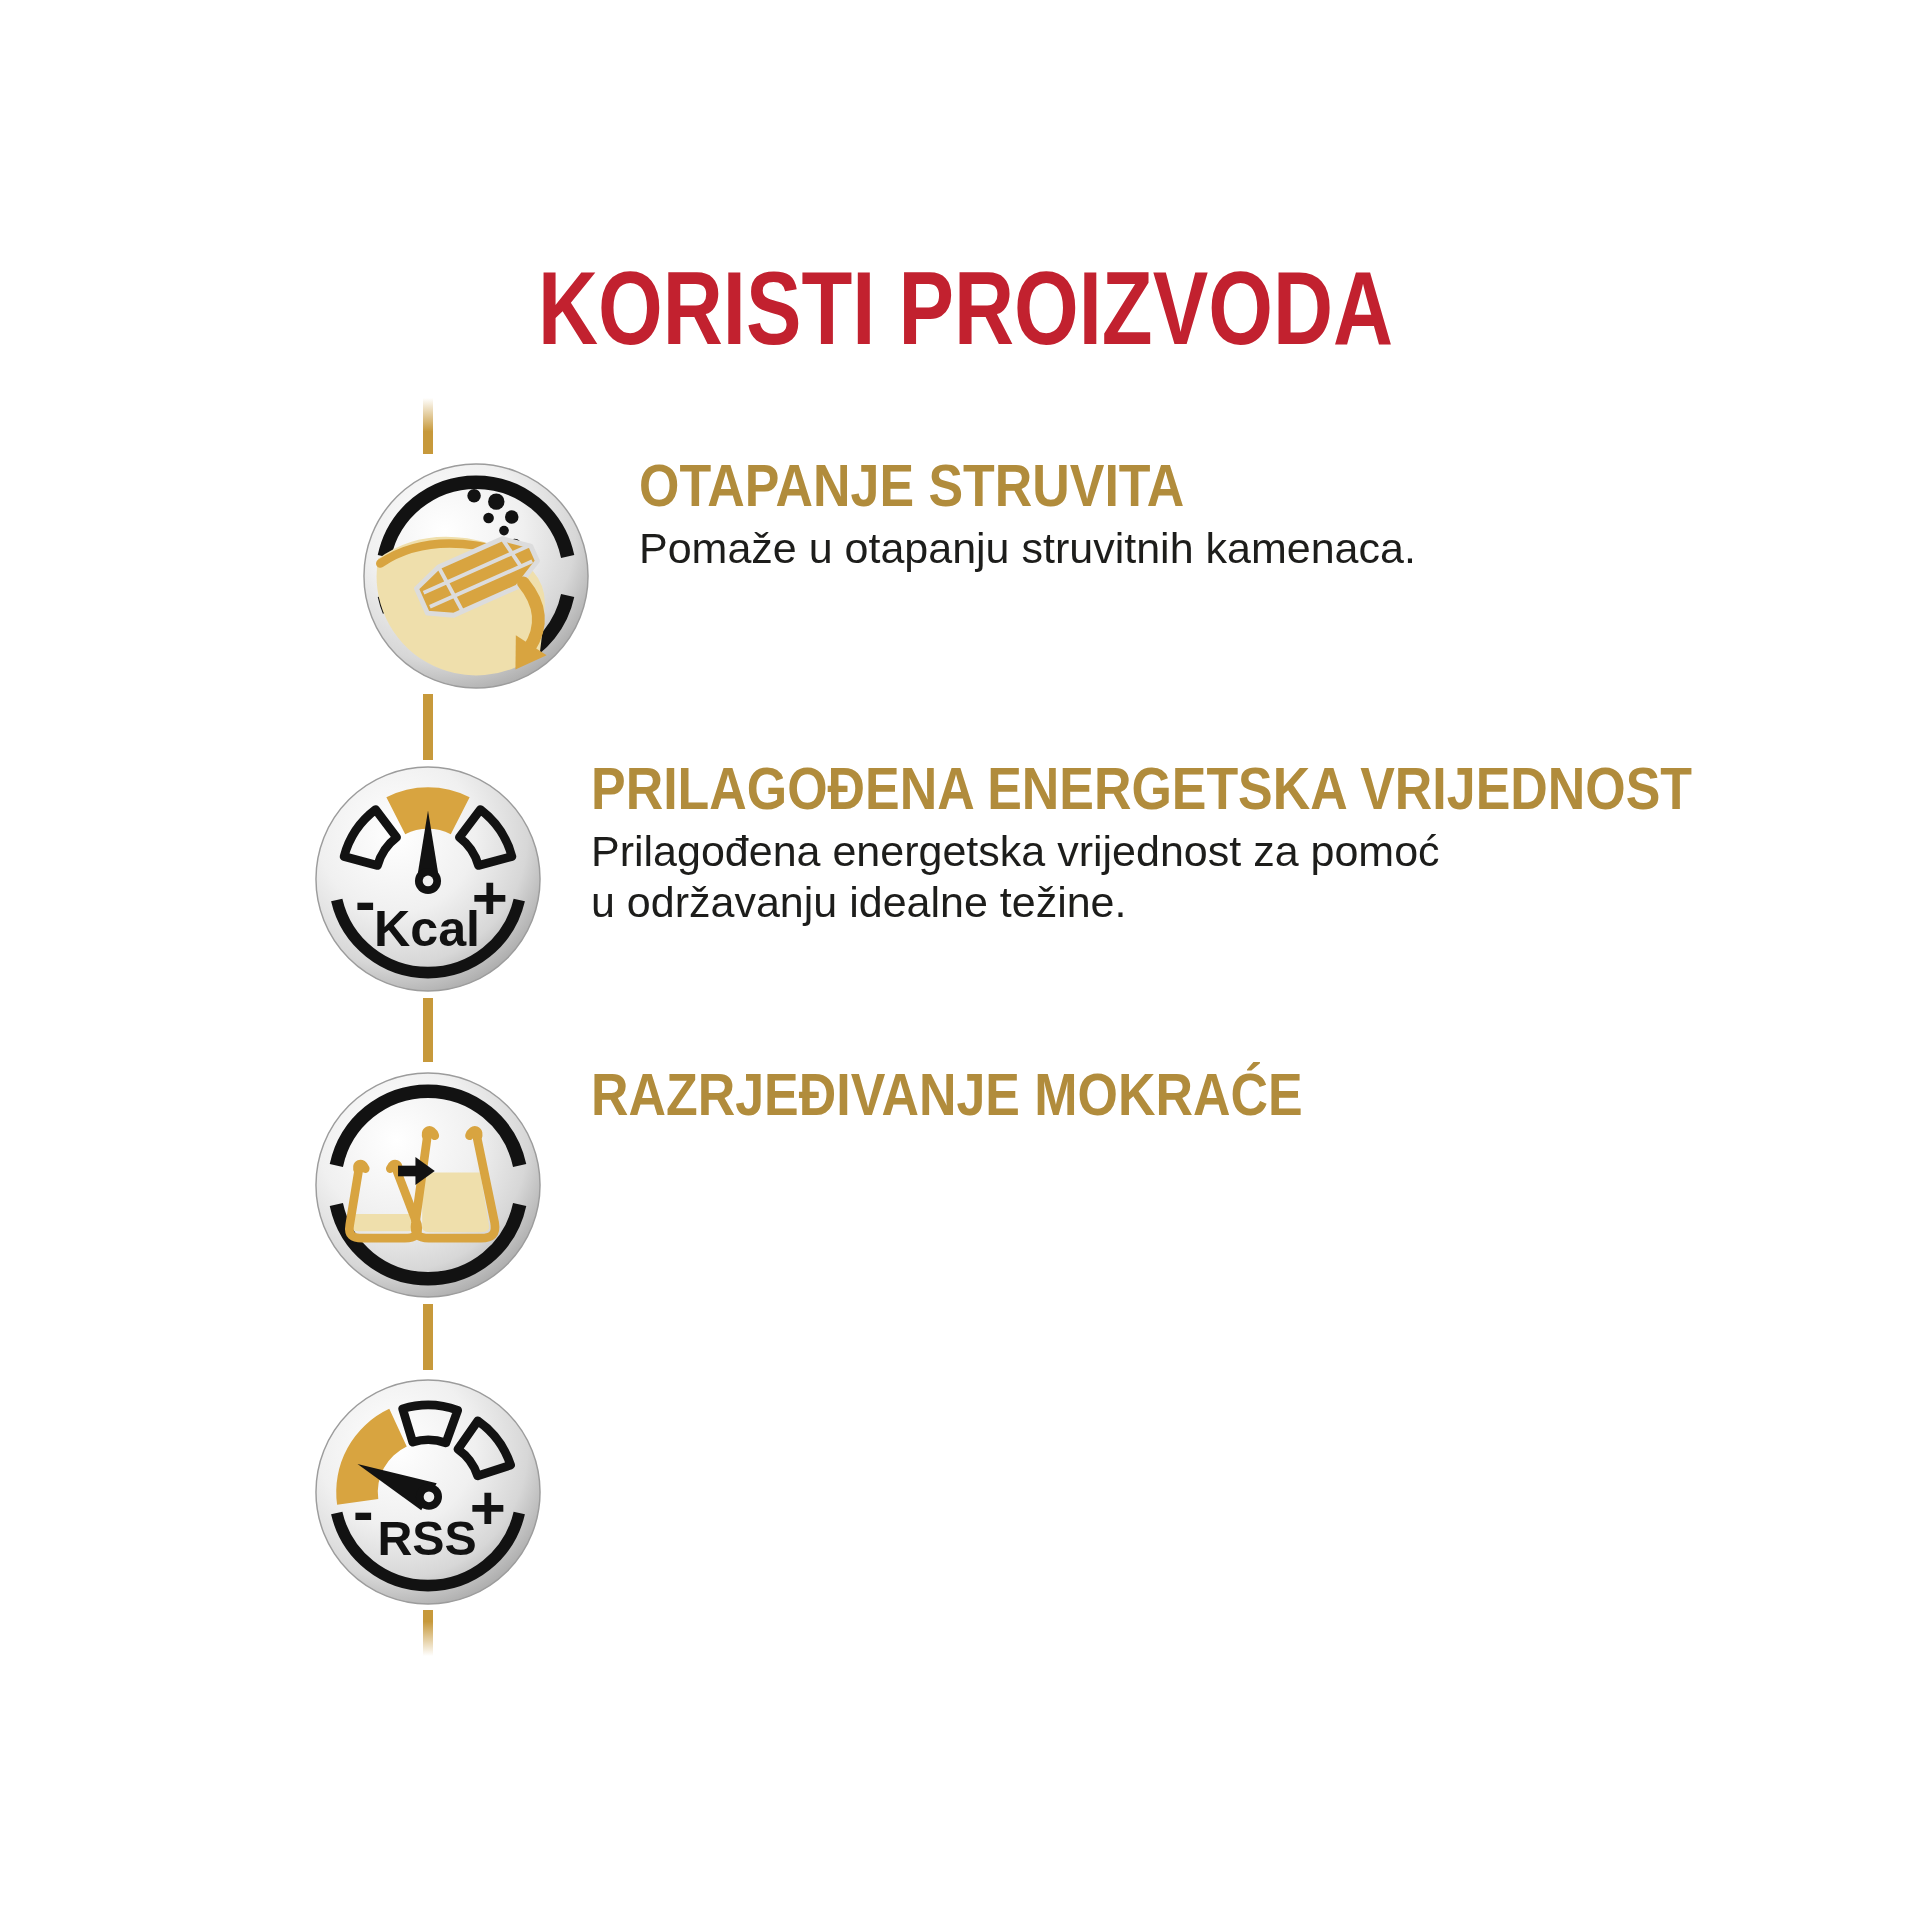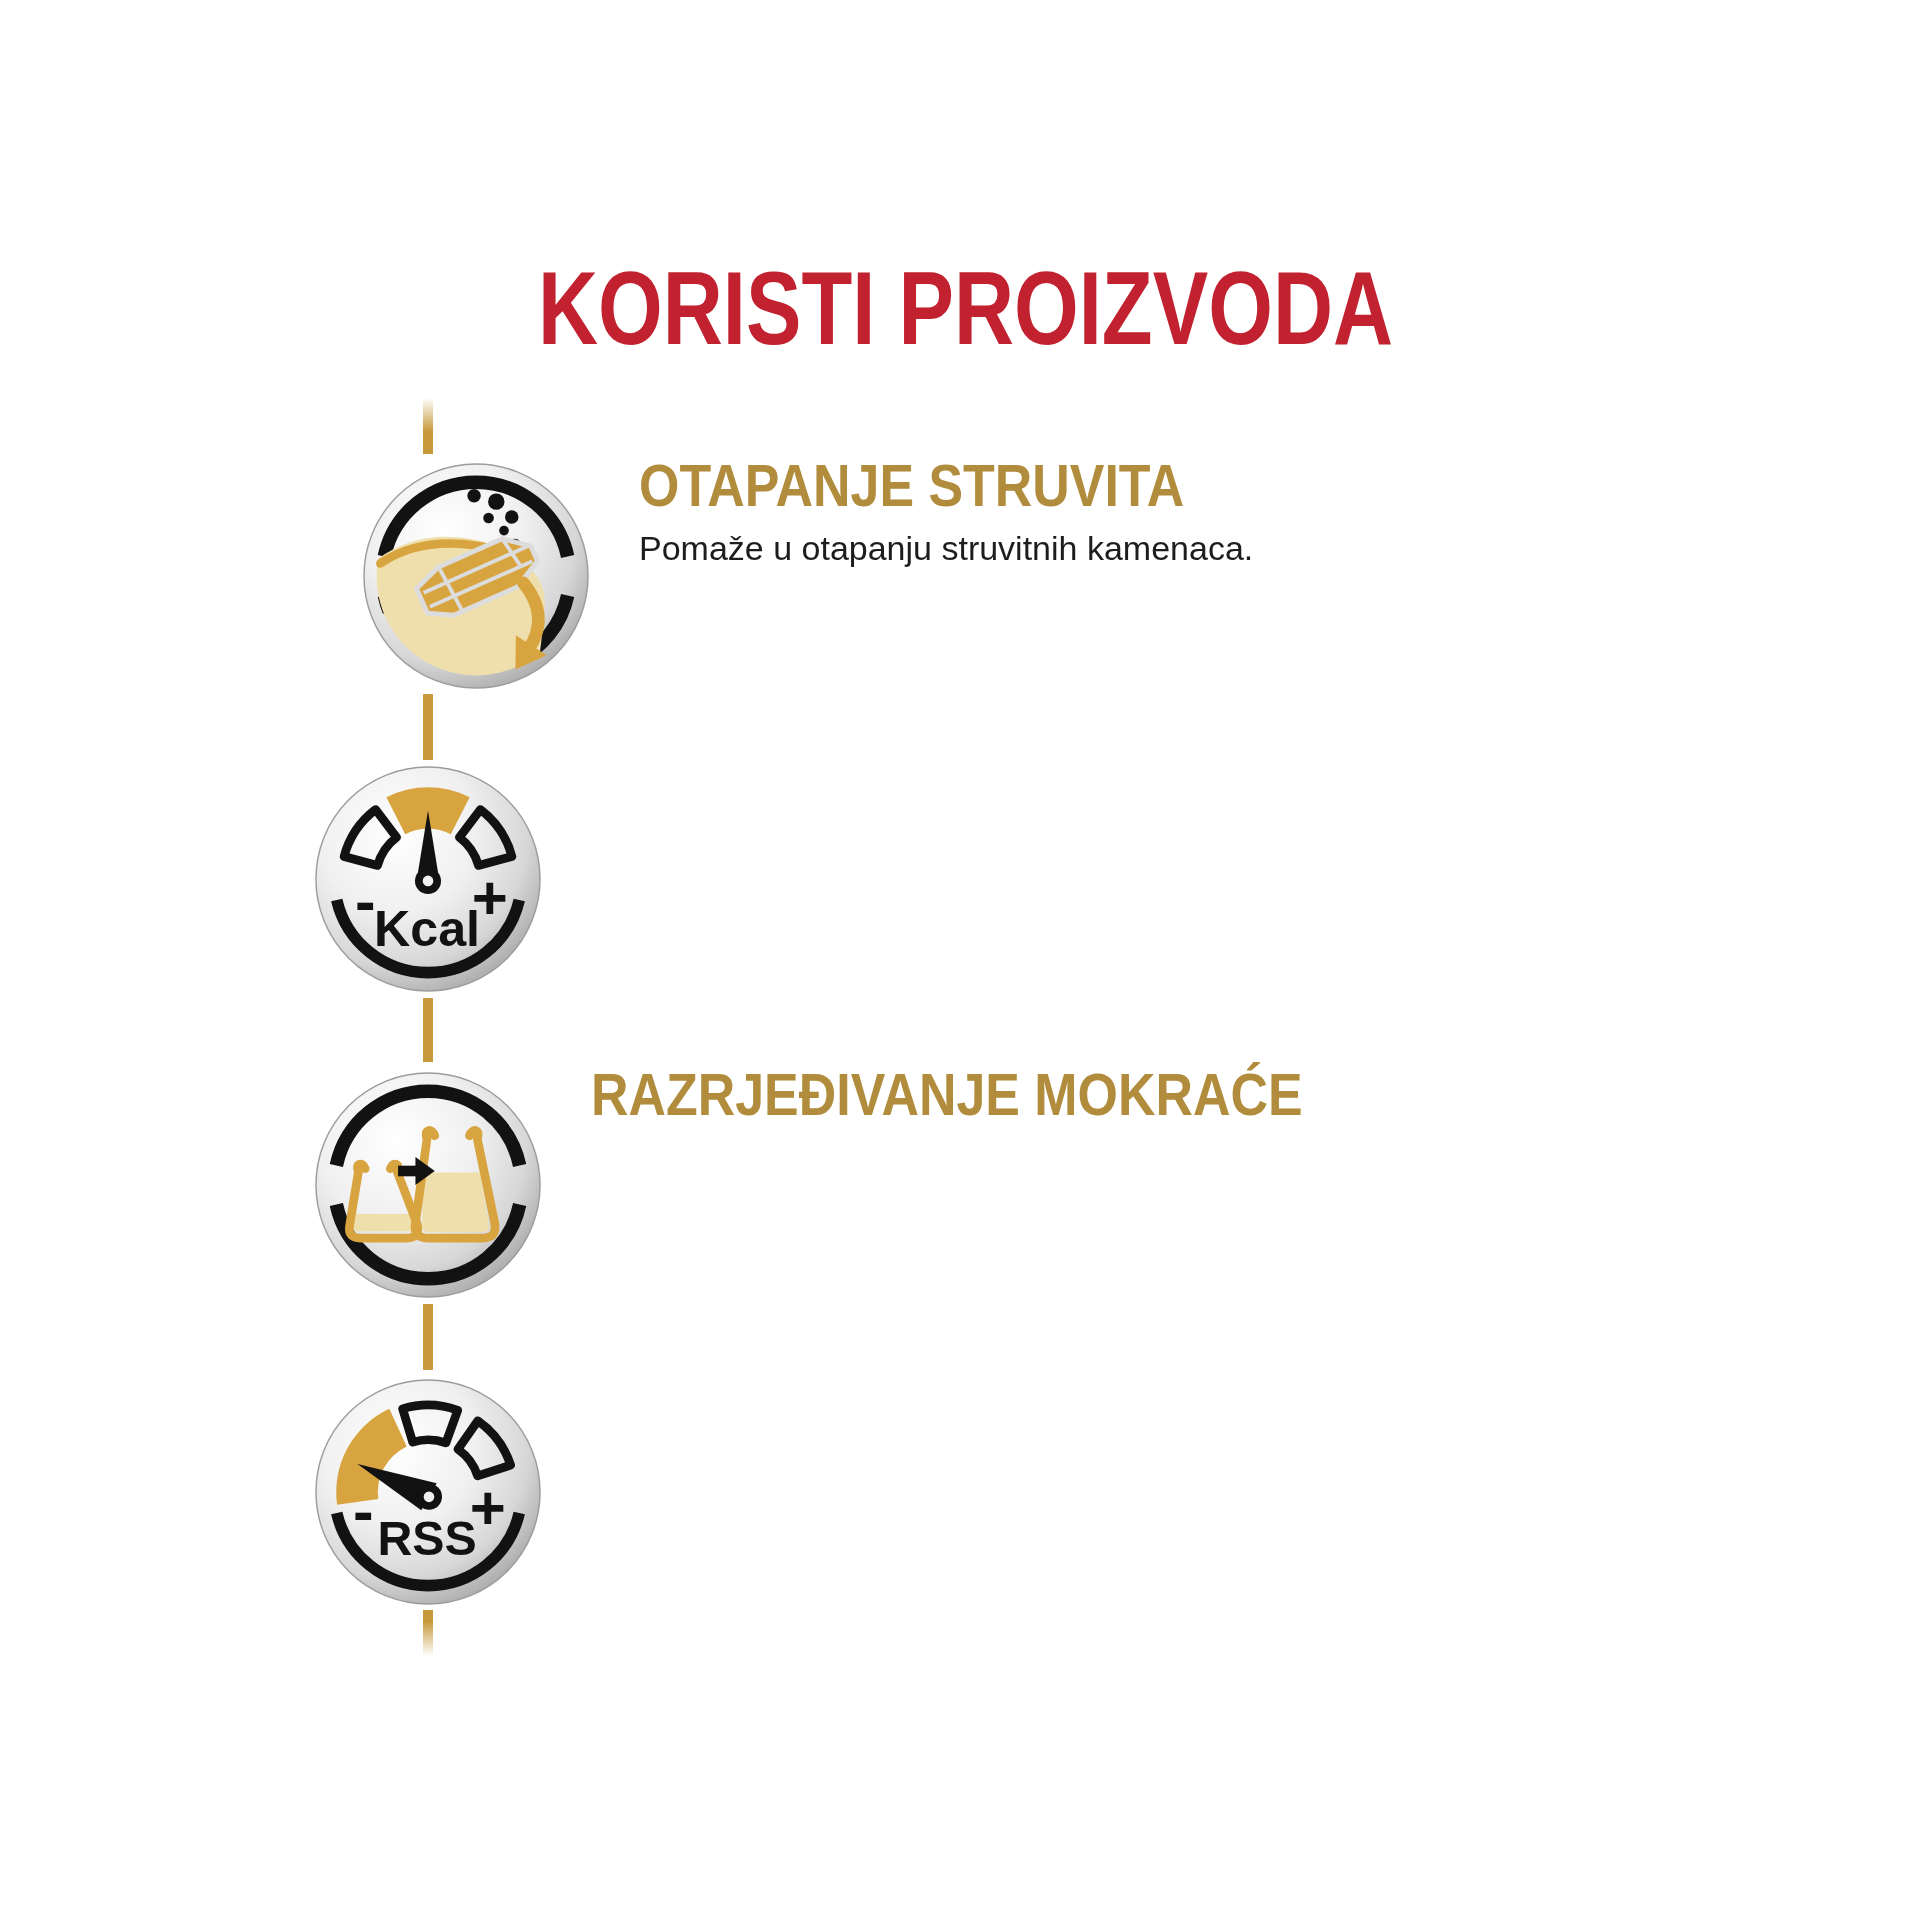--- a/index.html
+++ b/index.html
@@ -20,21 +20,21 @@
   .dash.fade-top{background:linear-gradient(to bottom, rgba(199,153,59,0) 0%, #C7993B 60%);}
   .dash.fade-bottom{background:linear-gradient(to bottom, #C7993B 25%, rgba(199,153,59,0) 100%);}
   .benefit{position:absolute;left:0;width:1931px;height:226px;}
   .benefit-icon{position:absolute;left:315px;top:0;width:226px;height:226px;}
   .benefit-text{position:absolute;left:591px;top:-5.8px;}
   .benefit-heading{
     margin:0;font-size:59px;line-height:58px;font-weight:bold;color:#B18C3C;
     transform:scaleX(0.88);transform-origin:0 50%;white-space:nowrap;
   }
   .benefit-body{
-    margin:7.7px 0 0 0;font-size:34px;line-height:51px;color:#1D1D1B;
+    margin:7.7px 0 0 0;font-size:43px;line-height:51px;color:#1D1D1B;
     white-space:pre-line;
   }
   svg text{font-family:"Liberation Sans", sans-serif;}
 </style>
 </head>
 <body>
 
 <h1 class="page-title">KORISTI PROIZVODA</h1>
 
 <div class="dash fade-top" style="top:398px;height:56px;"></div>
@@ -114,20 +114,25 @@
       <g fill="#121212">
         <path d="M 117 46 L 128 114 L 106 114 Z"></path>
         <circle cx="117" cy="119" r="13.5"></circle>
         <circle cx="117" cy="119" r="5.5" fill="#efefef"></circle>
       </g>
       <text x="52" y="139" text-anchor="middle" dominant-baseline="central" font-size="64" font-weight="bold" fill="#121212">-</text>
       <text x="181" y="136" text-anchor="middle" dominant-baseline="central" font-size="64" font-weight="bold" fill="#121212">+</text>
       <text x="116" y="186" text-anchor="middle" font-size="52" font-weight="bold" fill="#121212">Kcal</text>
     </svg>
   </div>
+  <div class="benefit-text">
+    <h2 class="benefit-heading">PRILAGOĐENA ENERGETSKA VRIJEDNOST</h2>
+    <p class="benefit-body">Prilagođena energetska vrijednost za pomoć
+u održavanju idealne težine.</p>
+  </div>
 </section>
 
 <section class="benefit" style="top:1072px;">
   <div class="benefit-icon">
     <svg viewBox="0 0 234 234" width="226" height="226">
       <defs>
         <radialGradient id="met3" cx="36%" cy="30%" r="78%">
           <stop offset="0" stop-color="#ffffff"></stop>
             <stop offset="0.45" stop-color="#f0f0f0"></stop>
           <stop offset="0.75" stop-color="#d7d7d7"></stop>

